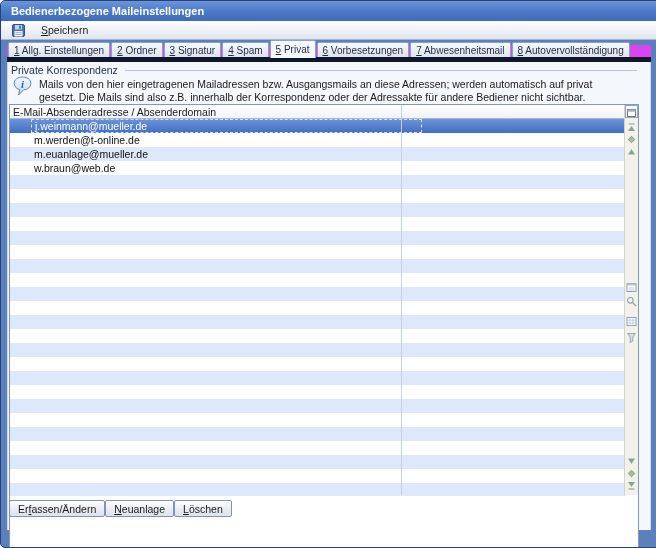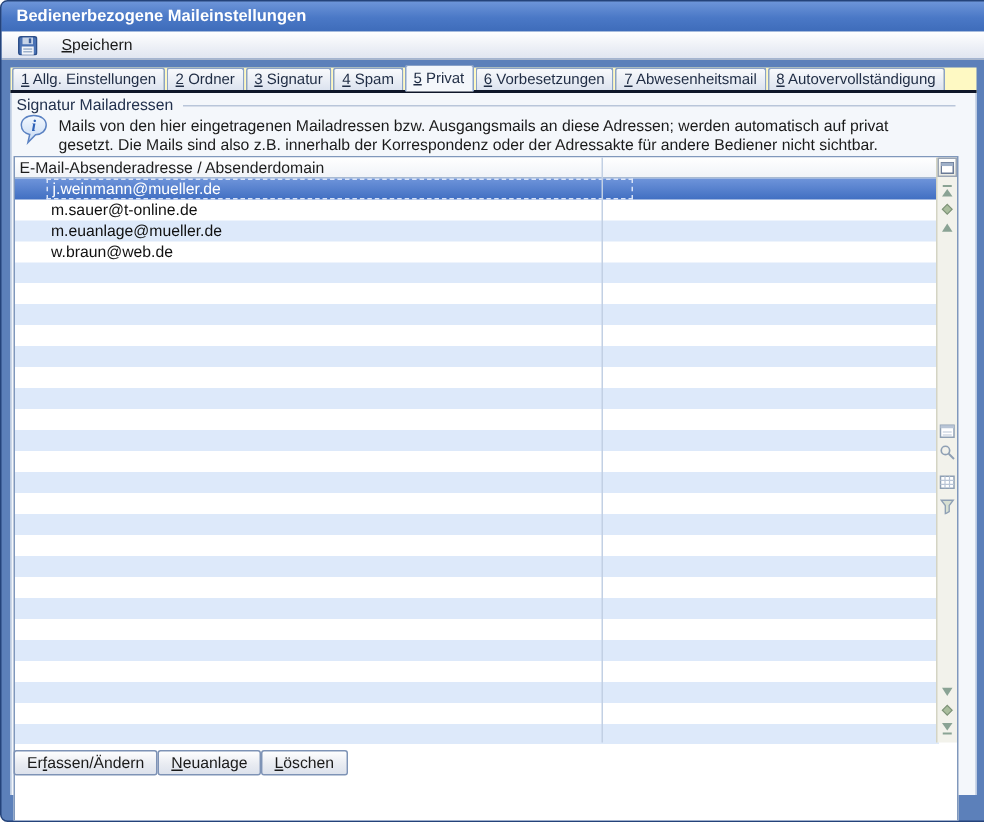--- a/index.html
+++ b/index.html
@@ -29,21 +29,21 @@
     display:flex;align-items:center;padding-left:7px;
   }
   .tool-btn{
     display:flex;align-items:center;gap:16px;padding:1px 6px 1px 3px;
     font-size:10.5px;color:#1a1a1a;border:1px solid transparent;border-radius:2px;
   }
   .tool-btn svg{display:block;}
   
   .tabstrip{
     position:absolute;left:6px;top:44px;width:644px;height:17px;
-    background:#fef9c3;border-bottom:2px solid #0f172a;box-sizing:border-box;
+    background:#d946ef;border-bottom:5px solid #0f172a;box-sizing:border-box;
     display:flex;align-items:flex-end;padding-left:1px;
   }
   .tab{
     height:15px;display:flex;align-items:center;padding:0 5px;
     font-size:10px;color:#1f2c44;white-space:nowrap;
     background:linear-gradient(#f9fafc,#dce3ef);
     border:1px solid #8aa2c8;border-bottom:none;border-radius:2px 2px 0 0;
     margin-right:1px;box-sizing:border-box;
   }
   .tab.selected{
@@ -168,21 +168,21 @@
         <span><u>7</u> Abwesenheitsmail</span>
       </div>
     <div class="tab">
         <span><u>8</u> Autovervollständigung</span>
       </div>
   </div>
 
   <div class="panel"></div>
 
   <div class="group-row">
-    <span>Signatur Mailadressen</span>
+    <span>Private Korrespondenz</span>
     <span class="line"></span>
   </div>
 
   <div class="info-icon">
     <svg width="19" height="21" viewBox="0 0 19 21">
       <defs>
         <linearGradient id="ib" x1="0" y1="0" x2="0" y2="1">
           <stop offset="0" stop-color="#f3f8fe"></stop>
             <stop offset="1" stop-color="#c6d9f3"></stop>
         </linearGradient>
@@ -198,21 +198,21 @@
 
   <div class="grid">
     <div class="grid-header">
       <span>E-Mail-Absenderadresse / Absenderdomain</span>
     </div>
 
     <div class="grid-row selected" style="top:14px">
       <span class="cell">j.weinmann@mueller.de</span>
     </div>
     <div class="grid-row" style="top:28px">
-      <span class="cell">m.sauer@t-online.de</span>
+      <span class="cell">m.werden@t-online.de</span>
     </div>
     <div class="grid-row row-stripe" style="top:42px">
       <span class="cell">m.euanlage@mueller.de</span>
     </div>
     <div class="grid-row" style="top:56px">
       <span class="cell">w.braun@web.de</span>
     </div>
 
     <div class="filler"></div>
     <div class="col-divider"></div>

